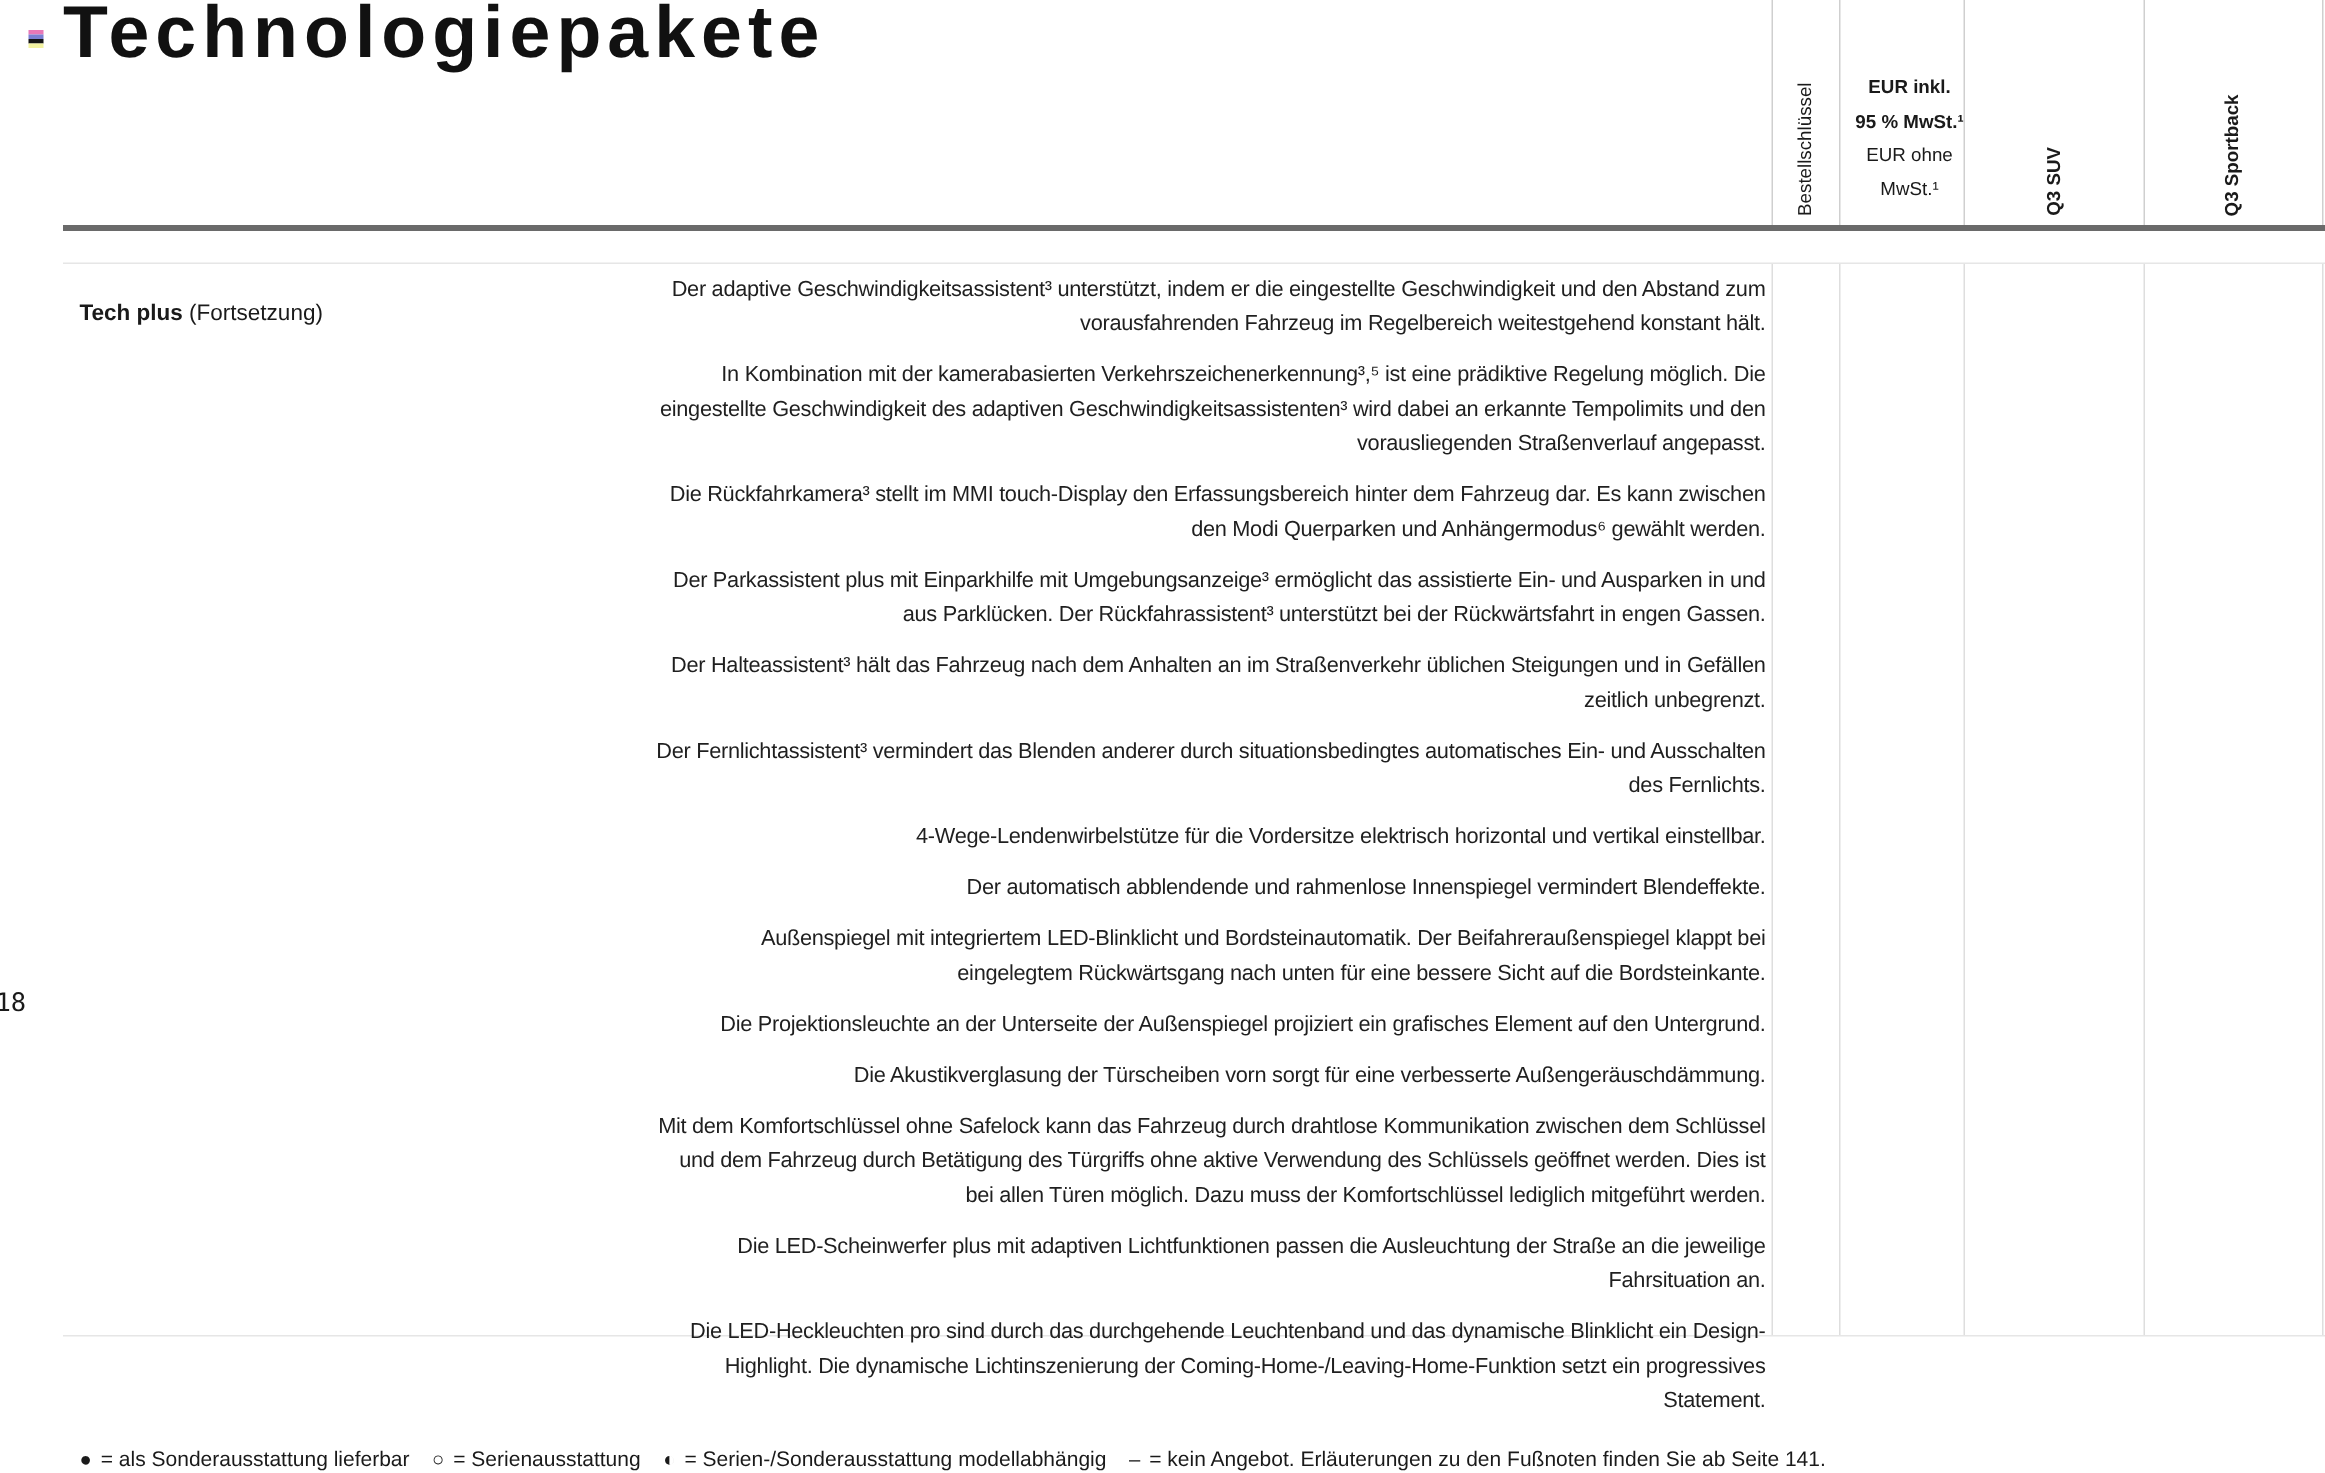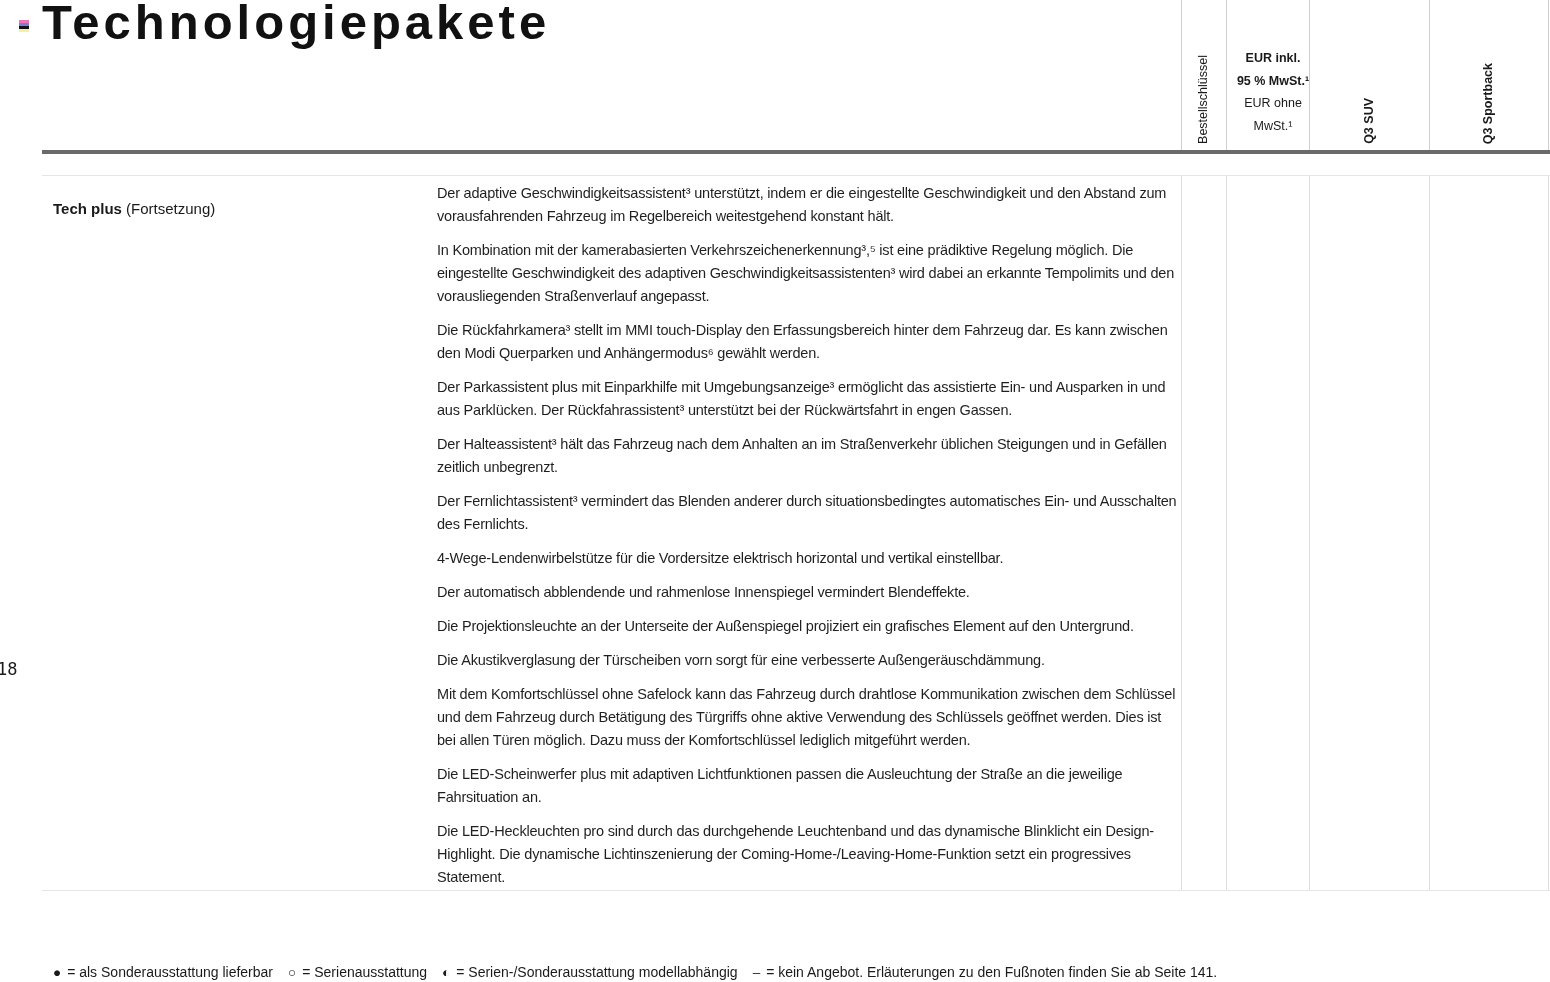--- a/index.html
+++ b/index.html
@@ -36,21 +36,21 @@
 
   
   .price-head { position:absolute; left:1233px; top:47px; width:80px; font-size:12.5px; line-height:22.5px; color:#1a1a1a;text-align:center; }
   .price-head .b { font-weight:700; }
 
   
   .row-label { position:absolute; left:53px; top:200px; font-size:15px; color:#1a1a1a; }
   .row-label .b { font-weight:700; }
 
   
-  .body-text { position:absolute; left:437px; top:182px; width:740px; font-size:14.5px; letter-spacing:-0.2px; line-height:23px; color:#1f1f1f; }
+  .body-text { position:absolute; left:437px; top:182px; width:740px; font-size:14.5px; letter-spacing:-0.2px; line-height:23px; color:#1f1f1f;text-align:right; }
   .body-text p { margin-bottom:11px; hyphens:manual; }
 
   
   .page-number { position:absolute; left:-3px; top:659px; font-family:"DejaVu Sans Mono", monospace; font-size:17px; color:#1a1a1a; }
 
   
   .footer { position:absolute; left:53px; top:964px; display:flex; gap:15px; font-size:14px; color:#1a1a1a; white-space:nowrap; }
   .footer .item { display:flex; align-items:baseline; }
   .footer .sym { margin-right:6px; font-size:13.5px; }
 </style>
@@ -108,20 +108,21 @@
 
   <div class="body-text">
     <p>Der adaptive Geschwindigkeitsassistent³ unterstützt, indem er die eingestellte Geschwindigkeit und den Abstand zum vor­ausfahrenden Fahrzeug im Regelbereich weitestgehend konstant hält.</p>
     <p>In Kombination mit der kamerabasierten Verkehrszeichenerkennung³,⁵ ist eine prädiktive Regelung möglich. Die eingestell­te Geschwindigkeit des adaptiven Geschwindigkeitsassistenten³ wird dabei an erkannte Tempolimits und den vorausliegen­den Straßenverlauf angepasst.</p>
     <p>Die Rückfahrkamera³ stellt im MMI touch-Display den Erfassungsbereich hinter dem Fahrzeug dar. Es kann zwischen den Modi Querparken und Anhängermodus⁶ gewählt werden.</p>
     <p>Der Parkassistent plus mit Einparkhilfe mit Umgebungsanzeige³ ermöglicht das assistierte Ein- und Ausparken in und aus Parklücken. Der Rückfahrassistent³ unterstützt bei der Rückwärtsfahrt in engen Gassen.</p>
     <p>Der Halteassistent³ hält das Fahrzeug nach dem Anhalten an im Straßenverkehr üblichen Steigungen und in Gefällen zeit­lich unbegrenzt.</p>
     <p>Der Fernlichtassistent³ vermindert das Blenden anderer durch situationsbedingtes automatisches Ein- und Ausschalten des Fernlichts.</p>
     <p>4-Wege-Lendenwirbelstütze für die Vordersitze elektrisch horizontal und vertikal einstellbar.</p>
     <p>Der automatisch abblendende und rahmenlose Innenspiegel vermindert Blendeffekte.</p>
+    <p>Außenspiegel mit integriertem LED-Blinklicht und Bordsteinautomatik. Der Beifahreraußenspiegel klappt bei eingelegtem Rückwärtsgang nach unten für eine bessere Sicht auf die Bordsteinkante.</p>
     <p>Die Projektionsleuchte an der Unterseite der Außenspiegel projiziert ein grafisches Element auf den Untergrund.</p>
     <p>Die Akustikverglasung der Türscheiben vorn sorgt für eine verbesserte Außengeräuschdämmung.</p>
     <p>Mit dem Komfortschlüssel ohne Safelock kann das Fahrzeug durch drahtlose Kommunikation zwischen dem Schlüssel und dem Fahrzeug durch Betätigung des Türgriffs ohne aktive Verwendung des Schlüssels geöffnet werden. Dies ist bei allen Türen möglich. Dazu muss der Komfortschlüssel lediglich mitgeführt werden.</p>
     <p>Die LED-Scheinwerfer plus mit adaptiven Lichtfunktionen passen die Ausleuchtung der Straße an die jeweilige Fahrsituation an.</p>
     <p>Die LED-Heckleuchten pro sind durch das durchgehende Leuchtenband und das dynamische Blinklicht ein Design-Highlight. Die dynamische Lichtinszenierung der Coming-Home-/Leaving-Home-Funktion setzt ein progressives Statement.</p>
   </div>
 
   <div class="page-number">18</div>
 
   <div class="footer">

